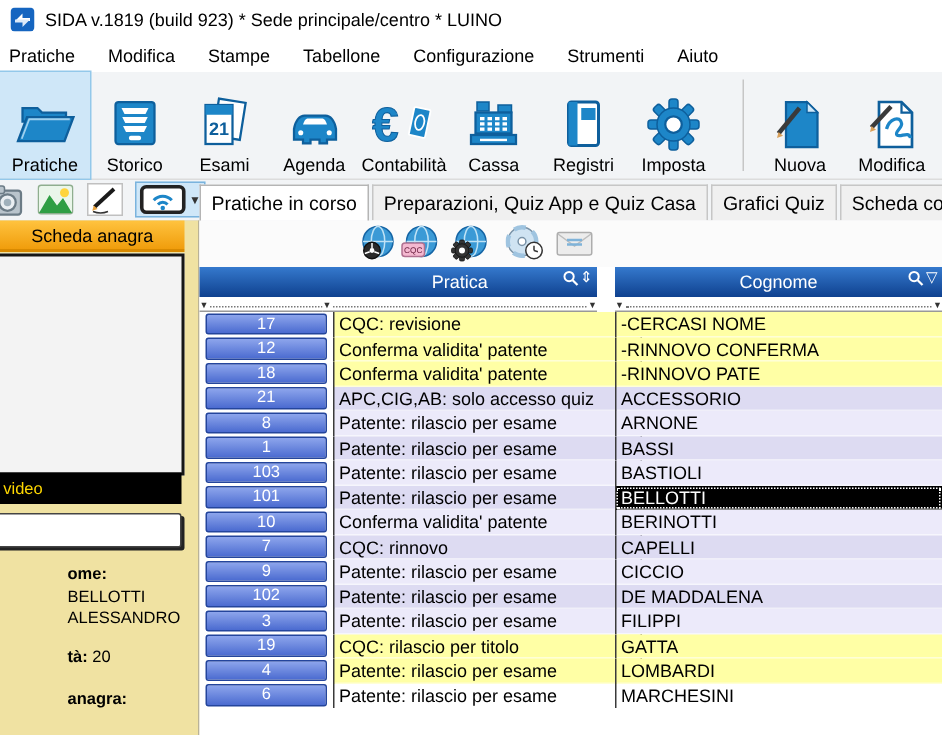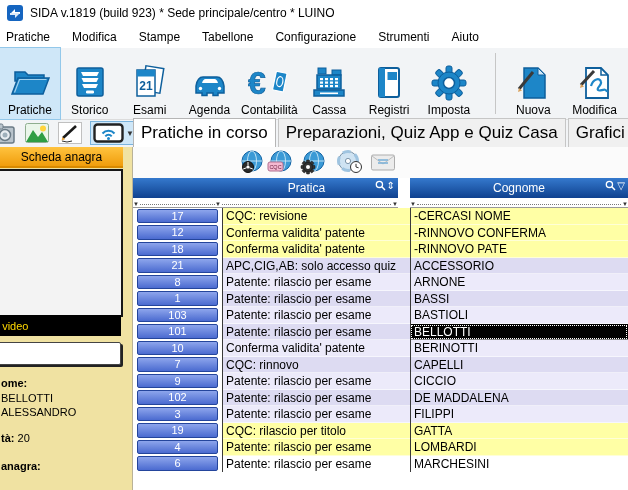--- a/index.html
+++ b/index.html
@@ -27,40 +27,40 @@
   .tbtn.narrow{width:58px;margin-right:6px;}
 
   
   .row2{position:absolute;left:0;top:120px;right:0;height:27px;background:#f2f4f6;
         border-bottom:1px solid #c9c9c9;}
   .mini{position:absolute;top:2px;}
   .tabletbtn{position:absolute;left:90px;top:1px;width:47px;height:24px;background:#cfe7f8;
              border:1px solid #7ab3dd;display:flex;align-items:center;box-sizing:border-box;}
   .tabletbtn .caret{font-size:8px;color:#333;margin-left:2px;}
   .tabs{position:absolute;left:133px;top:2px;right:0;height:25px;display:flex;
-        align-items:flex-end;font-size:17px;white-space:nowrap;}
+        align-items:flex-end;font-size:13px;white-space:nowrap;}
   .tab{padding:4px 7px 4px 7px;background:#f0f0f0;border:1px solid #c6c6c6;border-bottom:none;
        margin-right:2px;}
   .tab.active{background:#fff;position:relative;z-index:3;border-color:#b5b5b5;}
 
   
   .sidebar{position:absolute;left:0;top:147px;width:133px;bottom:0;background:#f0e2a2;
            border-right:1px solid #b9b298;box-sizing:border-box;}
   .sidetab{position:absolute;left:0;top:0;width:123px;height:21px;
            background:linear-gradient(#ffc33f,#f09d0c);border-bottom:2px solid #d98a00;
            font-size:12px;display:flex;align-items:center;justify-content:center;
            box-sizing:border-box;overflow:hidden;}
   .photo{position:absolute;left:-9px;top:22px;width:128px;height:144px;background:#f3f3f3;
          border:2px solid #161616;}
   .videobar{position:absolute;left:-9px;top:168px;width:130px;height:21px;background:#000;
             color:#ffd800;font-size:11px;display:flex;align-items:center;padding-left:2px;
             box-sizing:border-box;}
   .whitebtn{position:absolute;left:-7px;top:195px;width:126px;height:21px;background:#fff;
             border:1px solid #444;border-radius:2px;box-shadow:2px 2px 0 #222;}
-  .sidetext{position:absolute;left:1px;font-size:11px;line-height:14px;}
+  .sidetext{position:absolute;left:1px;font-size:11px;line-height:14px;padding-left:44px;}
   .b{font-weight:bold;}
 
   
   .main{position:absolute;left:133px;top:147px;right:0;bottom:0;background:#fff;}
   .iconsrow{position:absolute;left:0;top:0;right:0;height:31px;background:#fbfbfb;}
   .iconsrow .gicon{position:absolute;top:3px;}
 
   .thead{position:absolute;top:31px;height:20px;background:linear-gradient(#3579cd,#0f418f);
          color:#fff;font-size:12px;display:flex;align-items:center;justify-content:center;
          box-sizing:border-box;}

